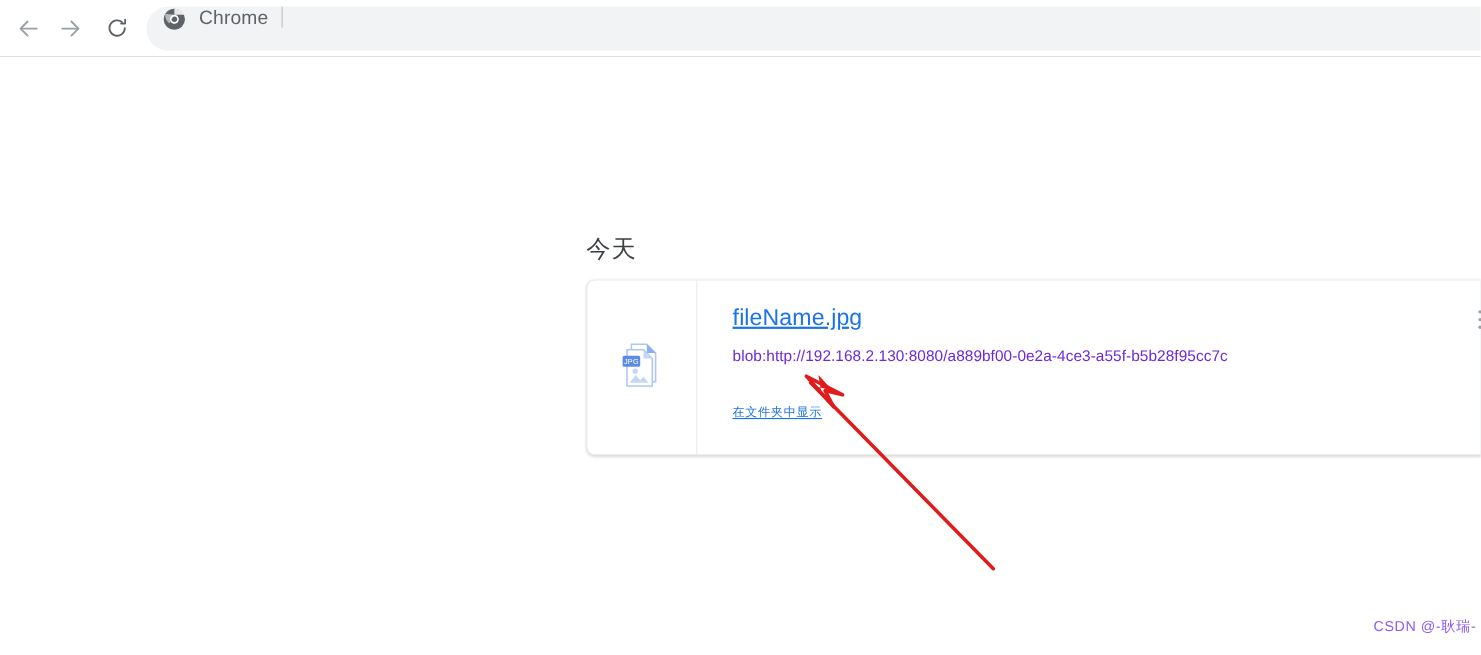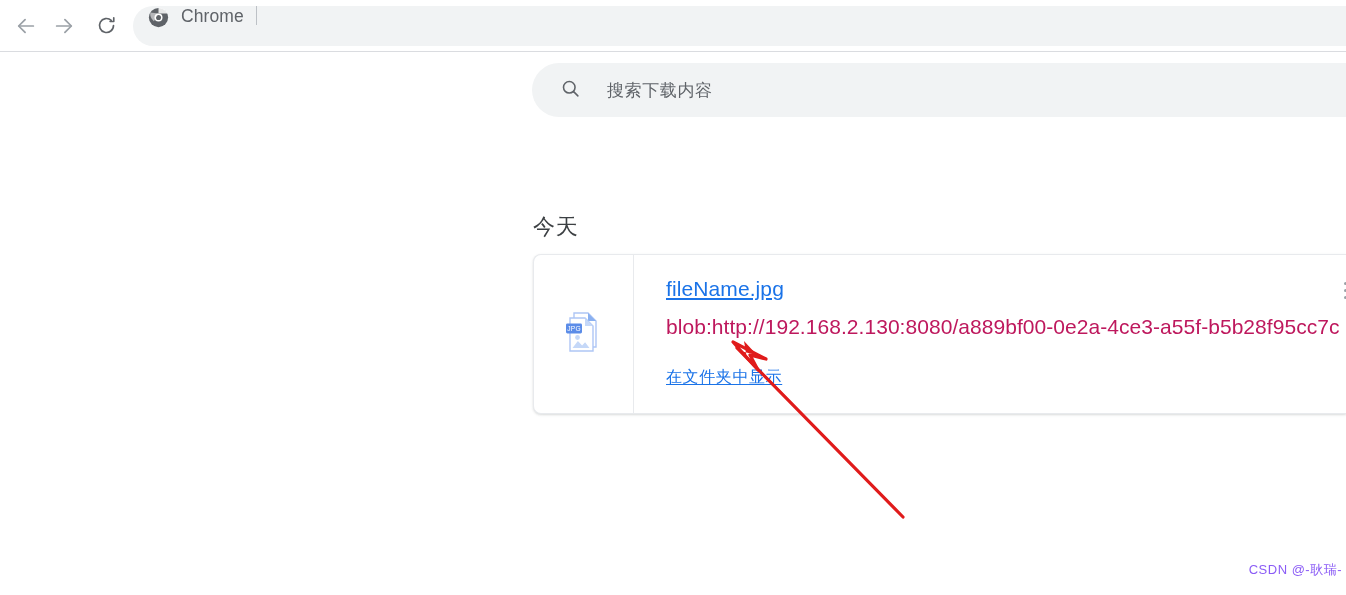--- a/index.html
+++ b/index.html
@@ -149,29 +149,29 @@
   .dl-filename {
     font-size: 21px;
     color: #1a73e8;
     text-decoration: underline;
     text-underline-offset: 2px;
     letter-spacing: 0.1px;
     display: inline-block;
   }
   .dl-url {
     margin-top: 14px;
-    font-size: 21px;
-    color: #be185d;
+    font-size: 14px;
+    color: #6d28d9;
     letter-spacing: 0.05px;
     white-space: nowrap;
   }
   .dl-action {
     position: absolute;
     left: 32px; top: 112px;
-    font-size: 16px;
+    font-size: 11px;
     color: #1a73e8;
     text-decoration: underline;
     text-underline-offset: 2px;
     letter-spacing: 0.6px;
   }
   .dl-menu {
     position: absolute;
     right: -6px; top: 27px;
     width: 14px;
     display: flex;
@@ -250,29 +250,20 @@
   </span>
   <span class="omni-chrome-label">Chrome</span>
   <span class="omni-sep"></span>
 </div>
 
 <div class="toolbar-divider"></div>
 
 <div class="page">
 
 
-  <div class="search-box">
-    <span class="search-icon">
-      <svg width="21" height="21" viewBox="0 0 24 24" fill="none" stroke="#5f6368" stroke-width="1.8" stroke-linecap="round">
-        <circle cx="10.6" cy="10.6" r="6.6"></circle>
-        <line x1="15.6" y1="15.6" x2="20.4" y2="20.4"></line>
-      </svg>
-    </span>
-    <span class="search-placeholder">搜索下载内容</span>
-  </div>
 
   <div class="group-label">今天</div>
 
   <div class="dl-card">
 
     <div class="dl-icon-cell">
       <span>
         <svg width="40" height="46" viewBox="0 0 40 46">
 
           <path d="M10 4 h14 l8 8 v26 h-22 z" fill="#ffffff" stroke="#aec6f5" stroke-width="1.4"></path>

